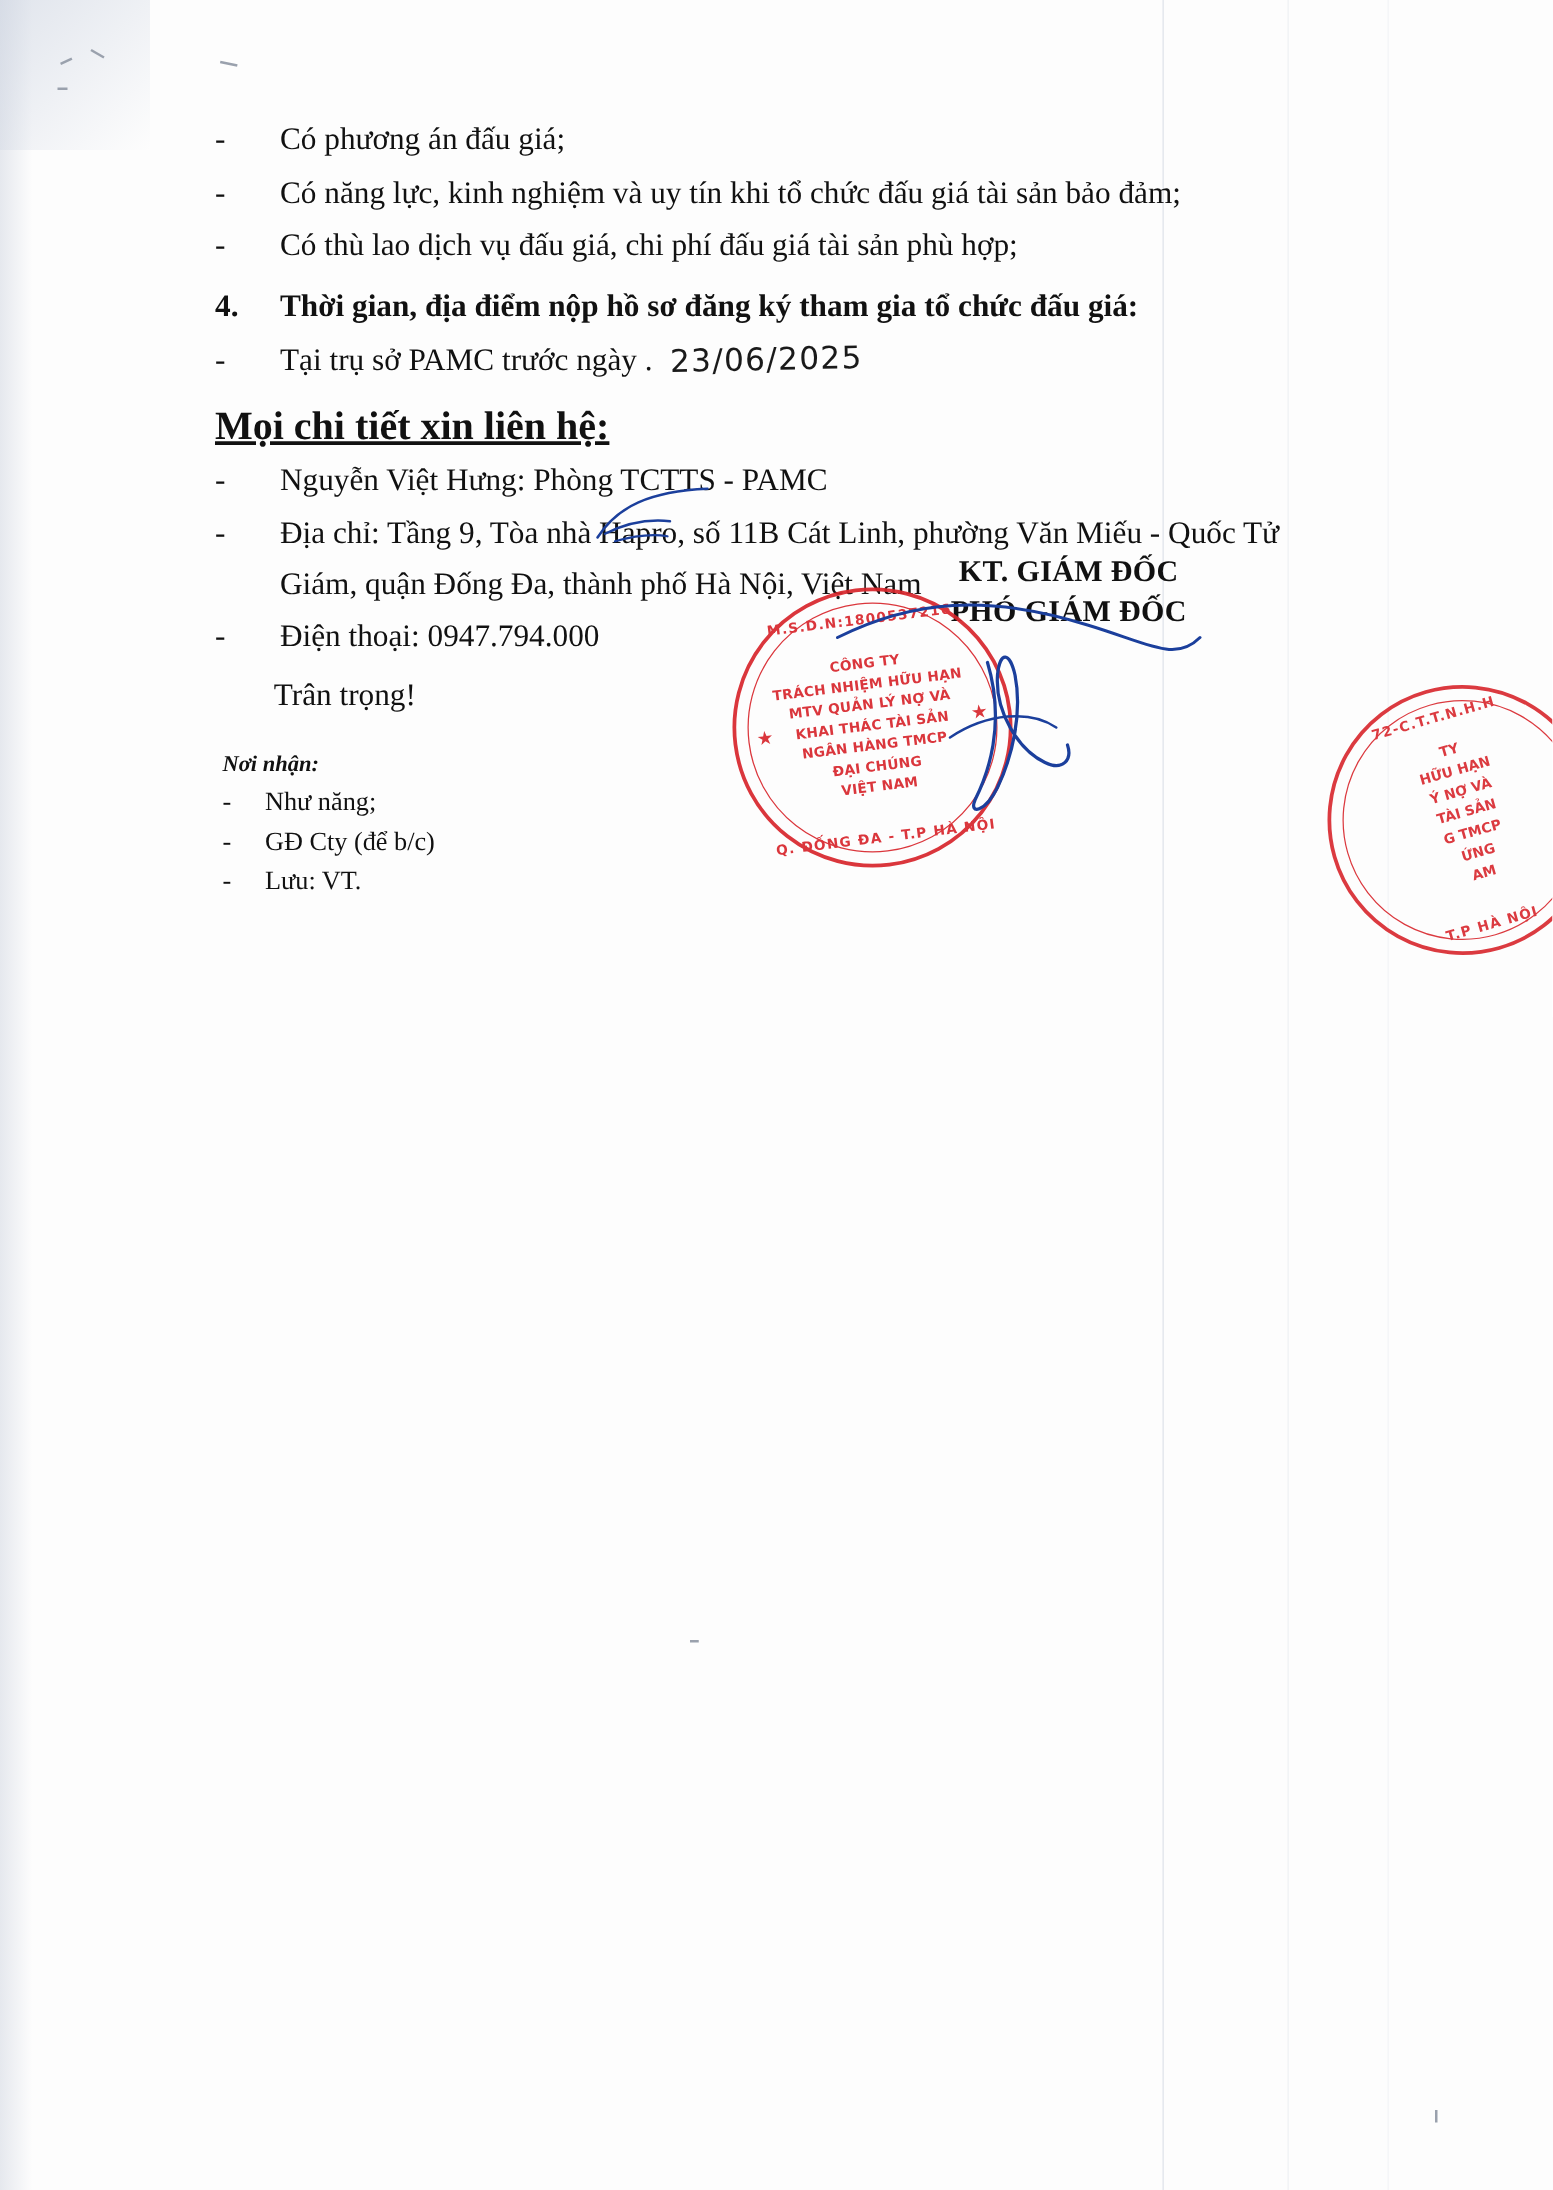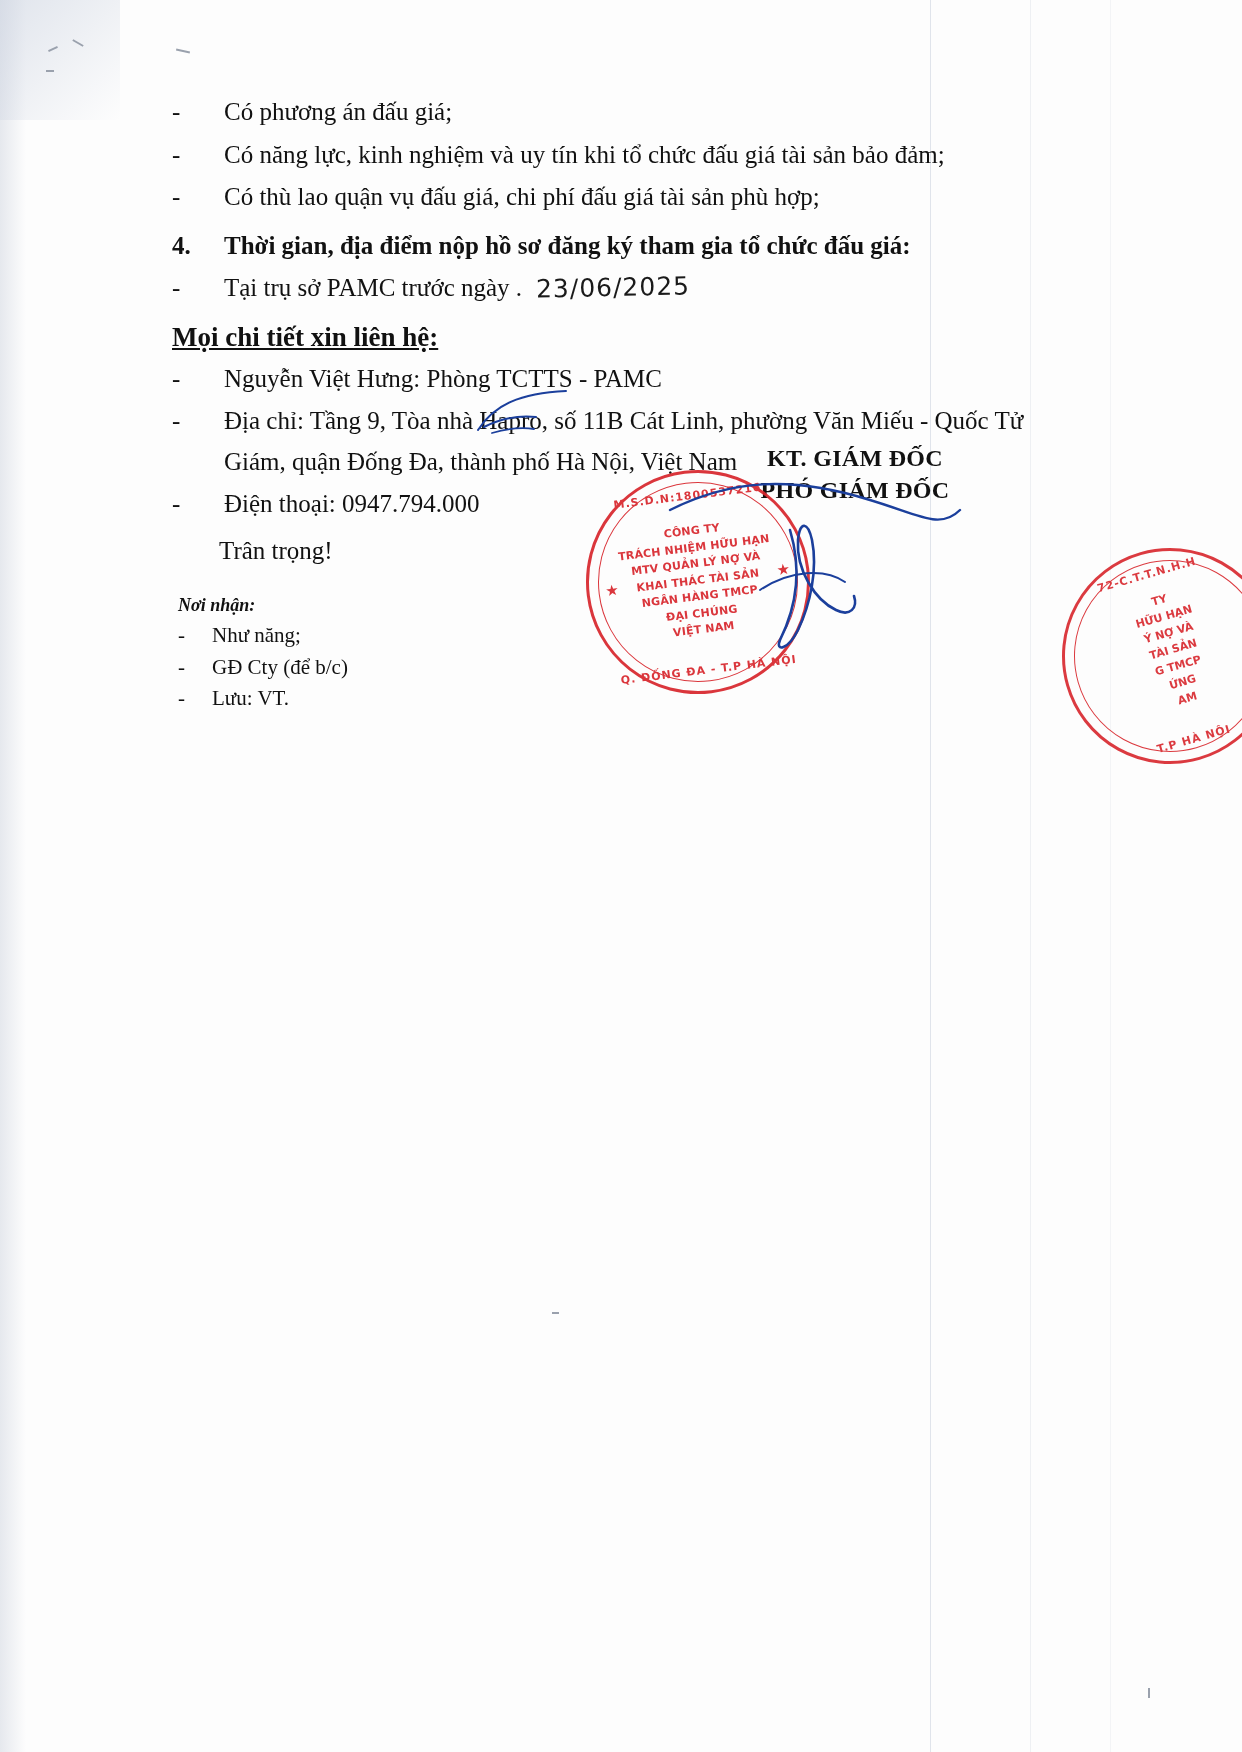--- a/index.html
+++ b/index.html
@@ -68,21 +68,21 @@
   .num {
     width: 52px;
     flex: 0 0 52px;
     font-weight: bold;
     font-size: 25px;
   }
   .txt { flex: 1; }
   .bold { font-weight: bold; }
   .heading-underline {
     font-weight: bold;
-    font-size: 27px;
+    font-size: 32px;
     text-decoration: underline;
     margin: 10px 0 6px 0;
     display: inline-block;
   }
   .indent-block {
     margin-left: 47px;
     font-size: 25px;
     line-height: 1.62;
   }
   .handwritten-date {
@@ -262,21 +262,21 @@
     <div class="line">
       <span class="dash">-</span>
       <span class="txt">Có phương án đấu giá;</span>
     </div>
     <div class="line">
       <span class="dash">-</span>
       <span class="txt">Có năng lực, kinh nghiệm và uy tín khi tổ chức đấu giá tài sản bảo đảm;</span>
     </div>
     <div class="line">
       <span class="dash">-</span>
-      <span class="txt">Có thù lao quận vụ đấu giá, chi phí đấu giá tài sản phù hợp;</span>
+      <span class="txt">Có thù lao dịch vụ đấu giá, chi phí đấu giá tài sản phù hợp;</span>
     </div>
 
     <div class="line" style="margin-top:8px;">
       <span class="num">4.</span>
       <span class="txt bold">Thời gian, địa điểm nộp hồ sơ đăng ký tham gia tổ chức đấu giá:</span>
     </div>
 
     <div class="line">
       <span class="dash">-</span>
       <span class="txt">

